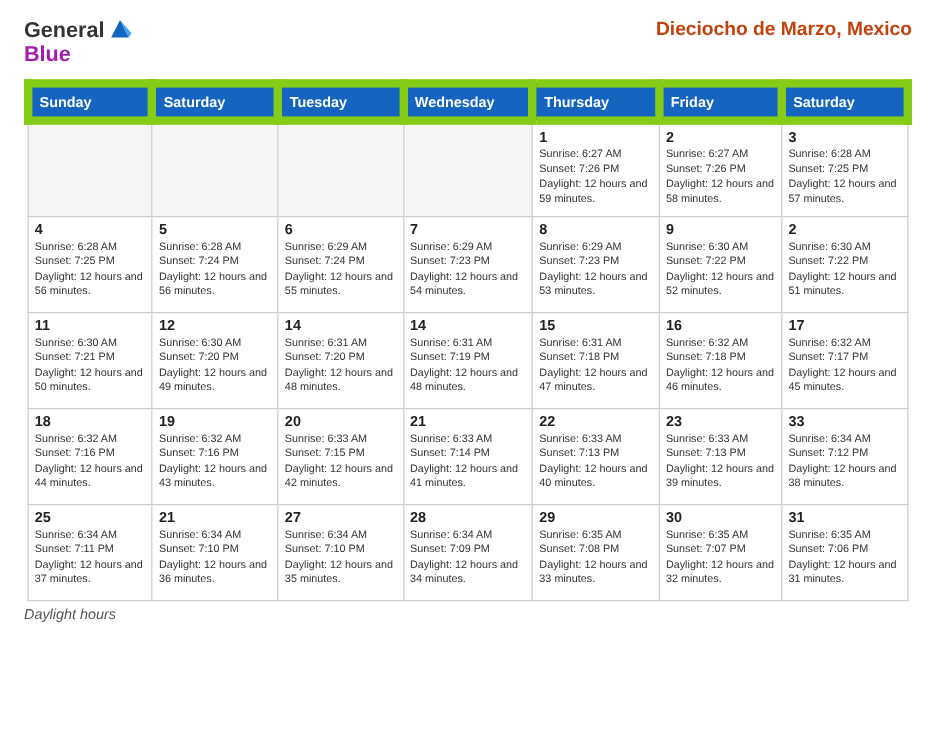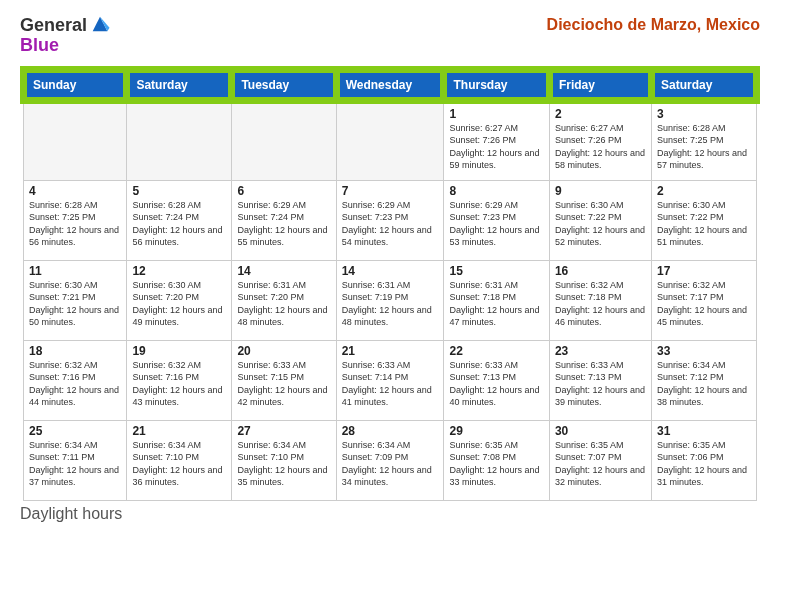--- a/index.html
+++ b/index.html
@@ -96,22 +96,23 @@
       display: block;
       margin-bottom: 1px;
     }
     .day-info {
       font-size: 9px;
       color: #333;
       line-height: 1.4;
     }
     .footer {
       margin-top: 4px;
-      font-size: 16px;
+      font-size: 12px;
       color: #555;
+      font-style: italic;
     }
   </style>
 </head>
 <body>
 
 <div class="page">
   <div class="header">
     <div class="logo">
       <div class="logo-text">
         <div style="display:flex;align-items:center;">

